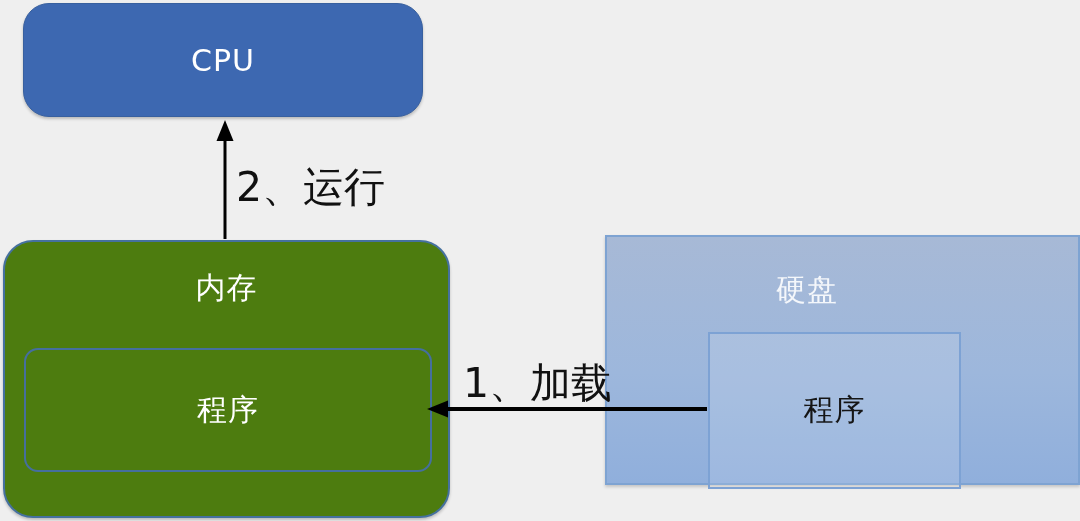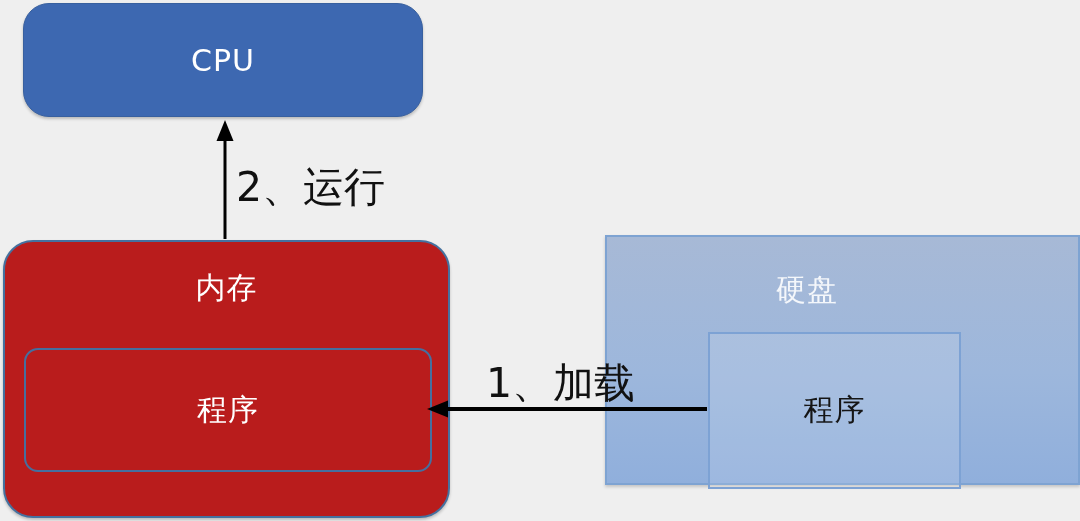--- a/index.html
+++ b/index.html
@@ -32,21 +32,21 @@
     background: #3d68b1;
     border: 1px solid #38609f;
     border-radius: 26px;
     box-shadow: 0 2px 3px rgba(0,0,0,0.22);
     display: flex; align-items: center; justify-content: center;
   }
   
   #memory-node {
     left: 3px; top: 240px;
     width: 447px; height: 278px;
-    background: #b91c1c;
+    background: #4d7c0f;
     border: 2px solid #45719f;
     border-radius: 30px;
     box-shadow: 0 2px 3px rgba(0,0,0,0.22);
   }
   #memory-title {
     position: absolute;
     left: 0; top: 26px; width: 100%;
     text-align: center;
   }
   
@@ -90,21 +90,21 @@
     pointer-events: none;
   }
   
   .edge-label {
     position: absolute;
     color: #111111;
     font-size: 41px;
     white-space: nowrap;
   }
   #run-label  { left: 236px; top: 160px; }
-  #load-label { left: 486px; top: 356px; }
+  #load-label { left: 463px; top: 356px; }
 </style>
 </head>
 <body>
 
 <div id="canvas">
 
   <div class="node" id="cpu-node">
     <span class="node-label">CPU</span>
   </div>
 

